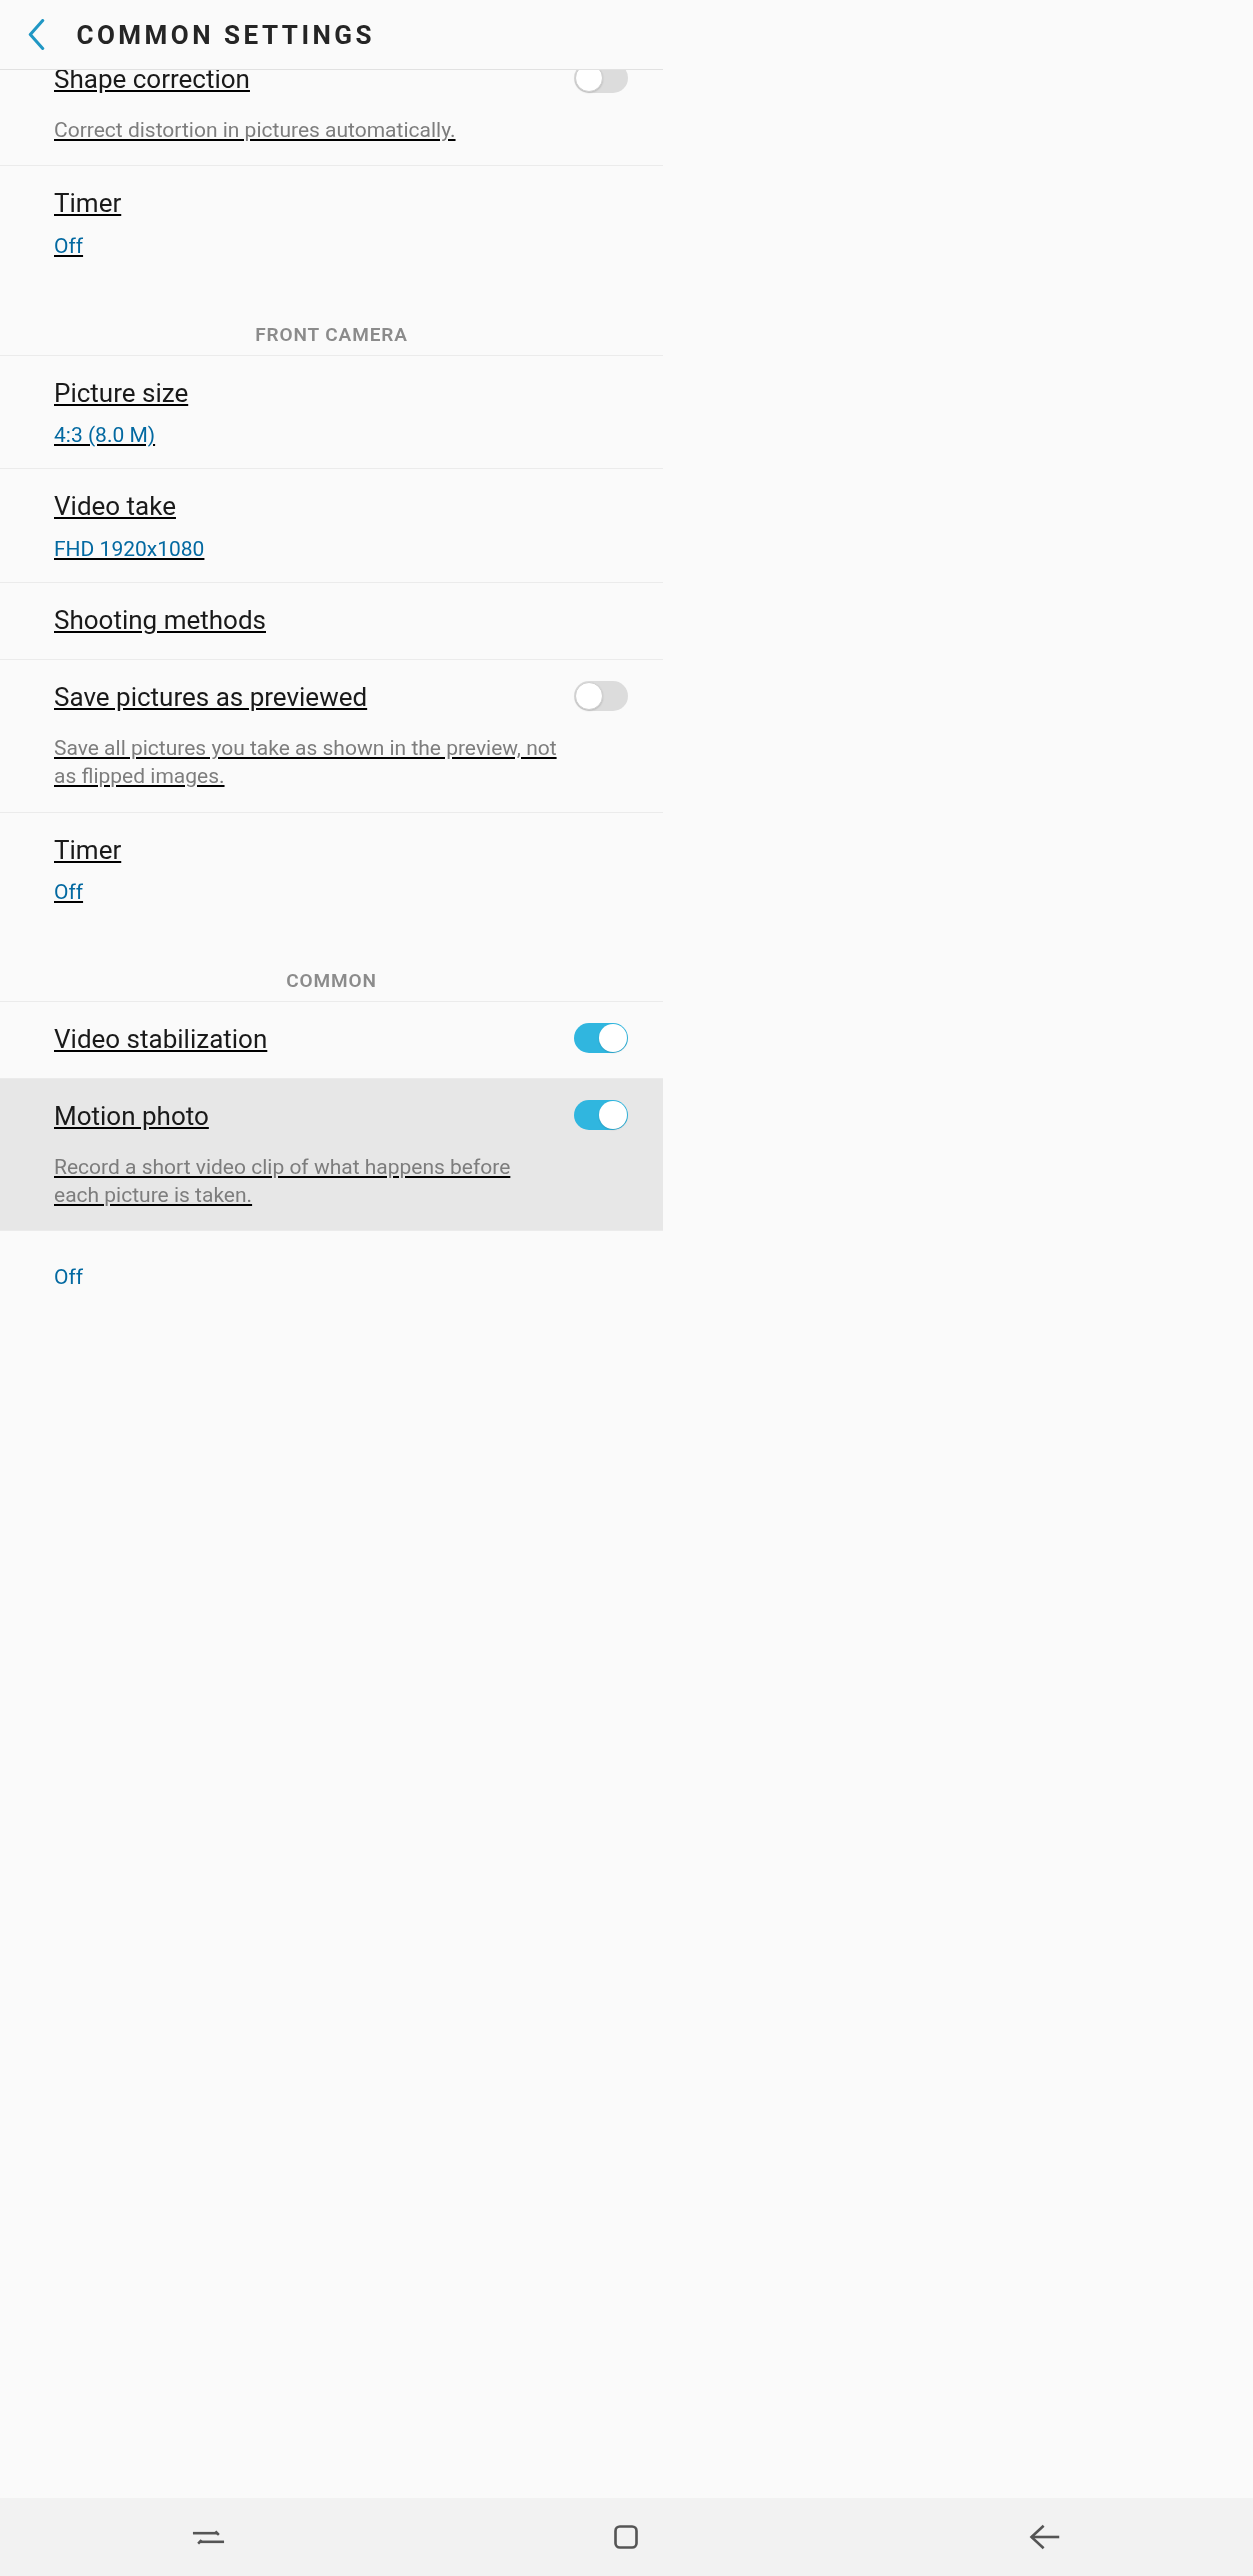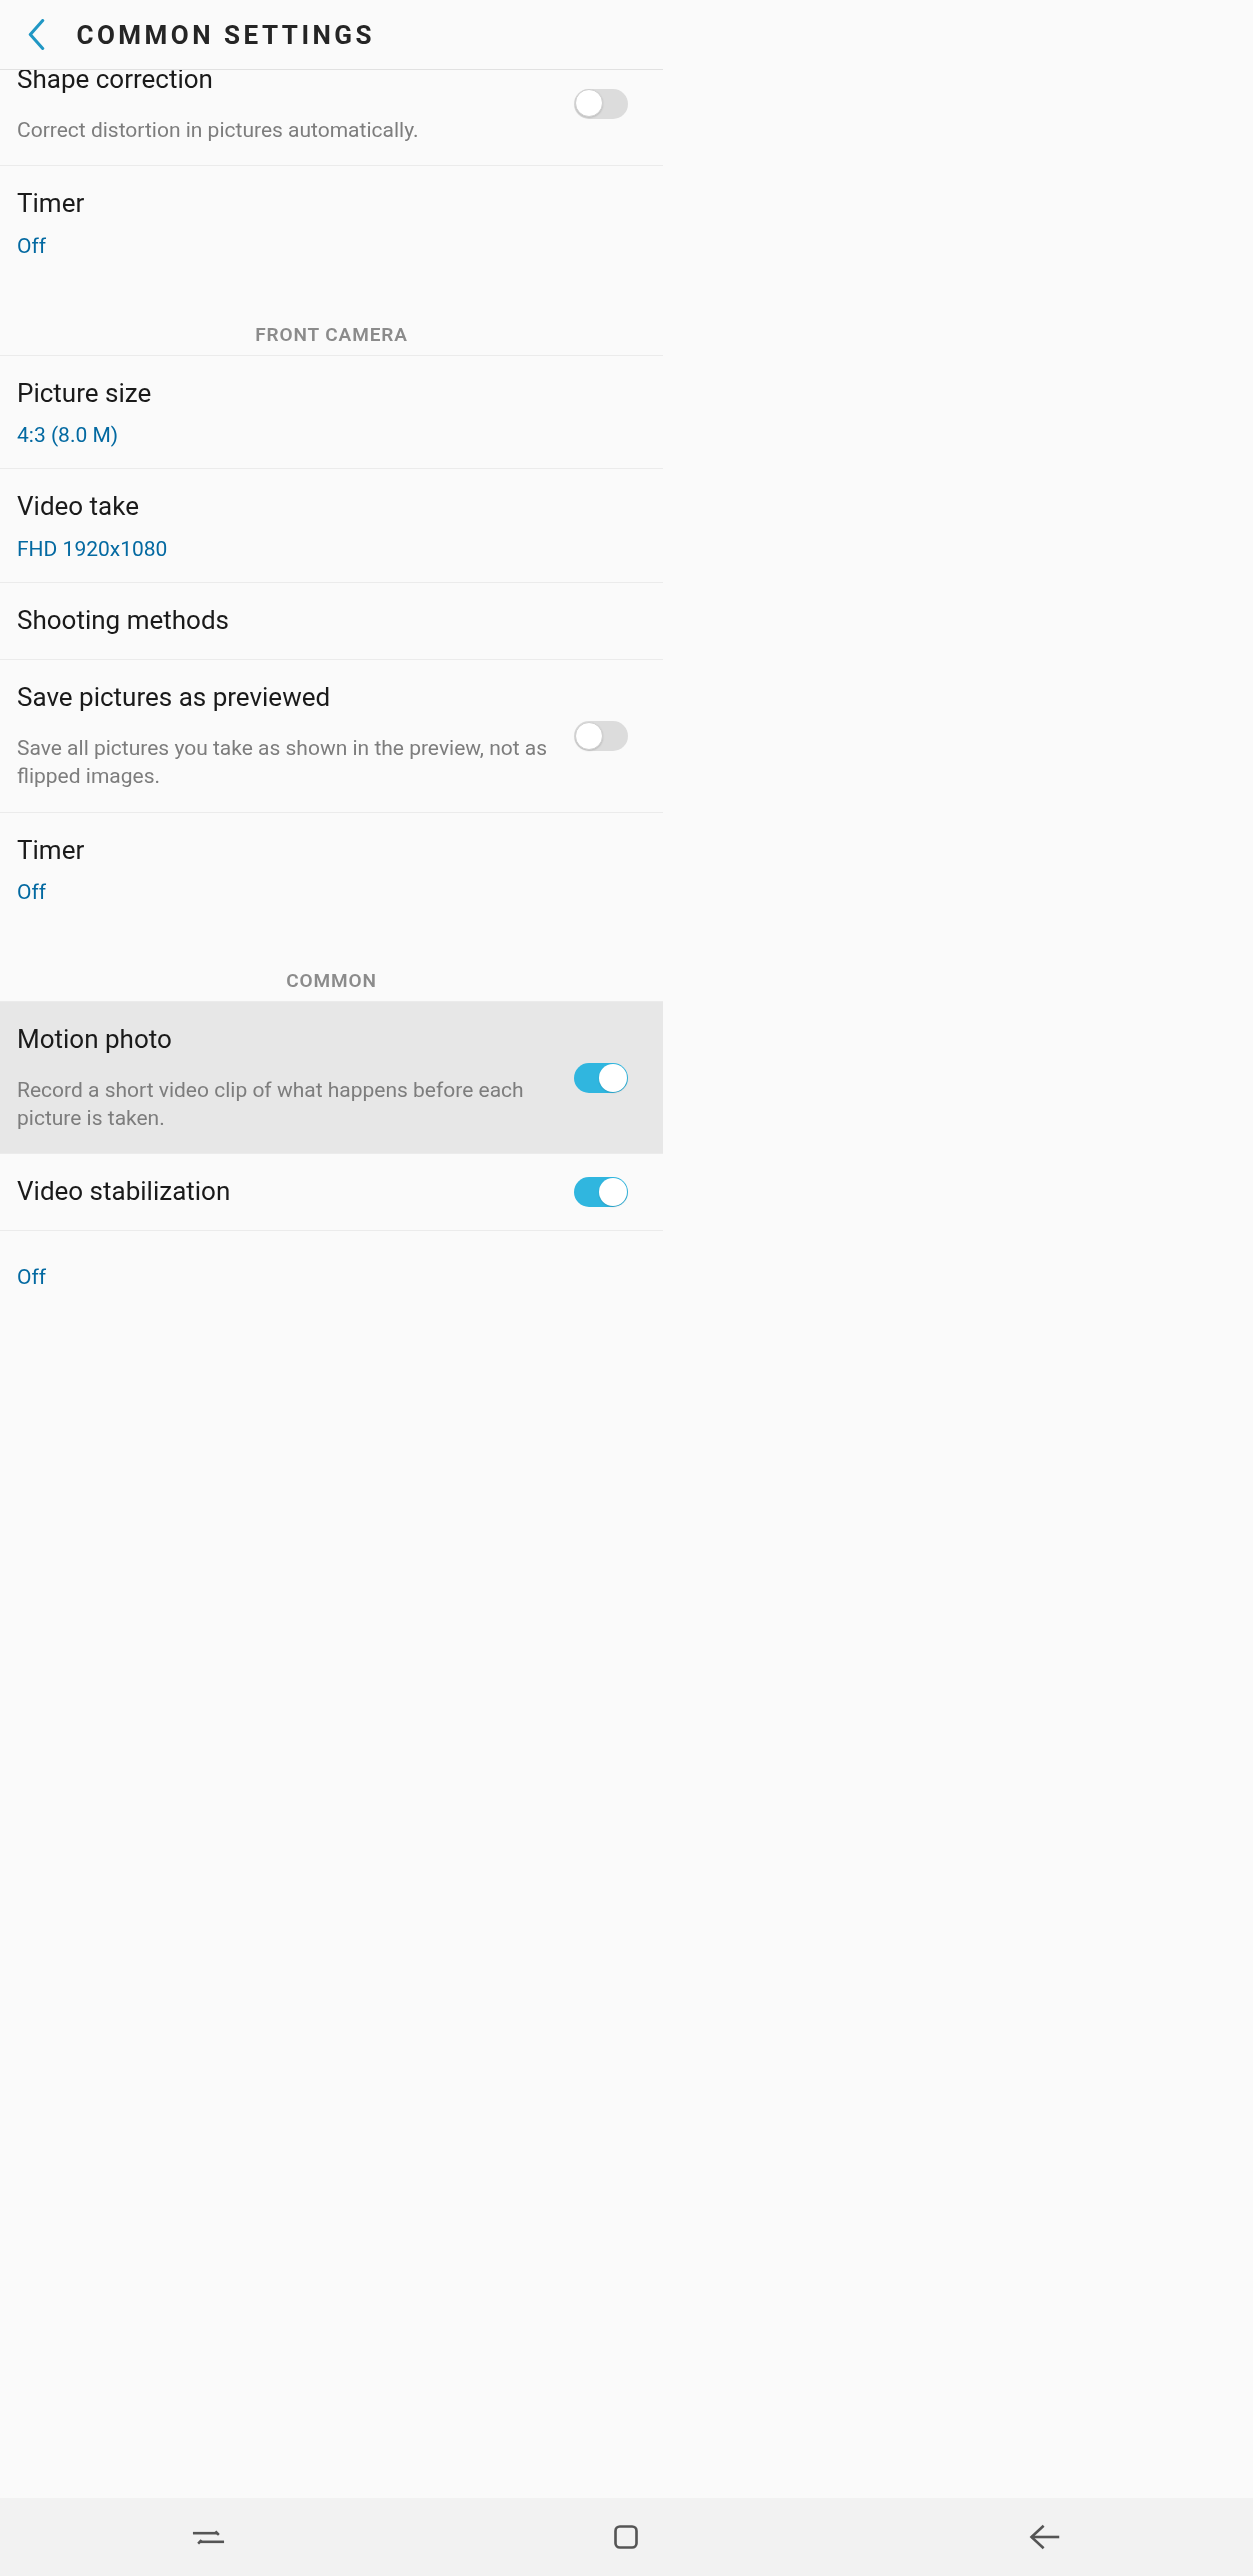--- a/index.html
+++ b/index.html
@@ -39,26 +39,26 @@
     position: relative;
   }
   .scroll-inner {
     position: absolute;
     left: 0;
     right: 0;
     top: -28px; 
   }
 
   .row {
-    padding: 21px 35px 21px 17px;
+    padding: 21px 35px 21px 54px;
     border-top: 0.9px solid #ebebeb;
     display: flex;
-    align-items: center;
     justify-content: space-between;
     background: #fafafa;
+    text-decoration: underline;
   }
   .row:first-child { border-top: none; }
   .row.highlight { background: #e7e7e7; }
   .row .texts { flex: 1; padding-right: 17.4px; }
   .row .title {
     font-size: 26px;
     color: #1a1a1a;
     line-height: 1.3;
   }
   .row .desc {
@@ -210,33 +210,33 @@
         <div class="title">Timer</div>
         <div class="value">Off</div>
       </div>
     </div>
 
     <div class="section">
       <div class="section-label">COMMON</div>
       <div class="section-line"></div>
     </div>
 
+    <div class="row">
+      <div class="texts">
+        <div class="title">Video stabilization</div>
+      </div>
+      <div class="toggle on">
+          <div class="knob"></div>
+        </div>
+    </div>
+
     <div class="row highlight">
       <div class="texts">
         <div class="title">Motion photo</div>
         <div class="desc">Record a short video clip of what happens before each picture is taken.</div>
-      </div>
-      <div class="toggle on">
-          <div class="knob"></div>
-        </div>
-    </div>
-
-    <div class="row">
-      <div class="texts">
-        <div class="title">Video stabilization</div>
       </div>
       <div class="toggle on">
           <div class="knob"></div>
         </div>
     </div>
 
     <div class="row">
       <div class="texts">
         <div class="value">Off</div>
       </div>

